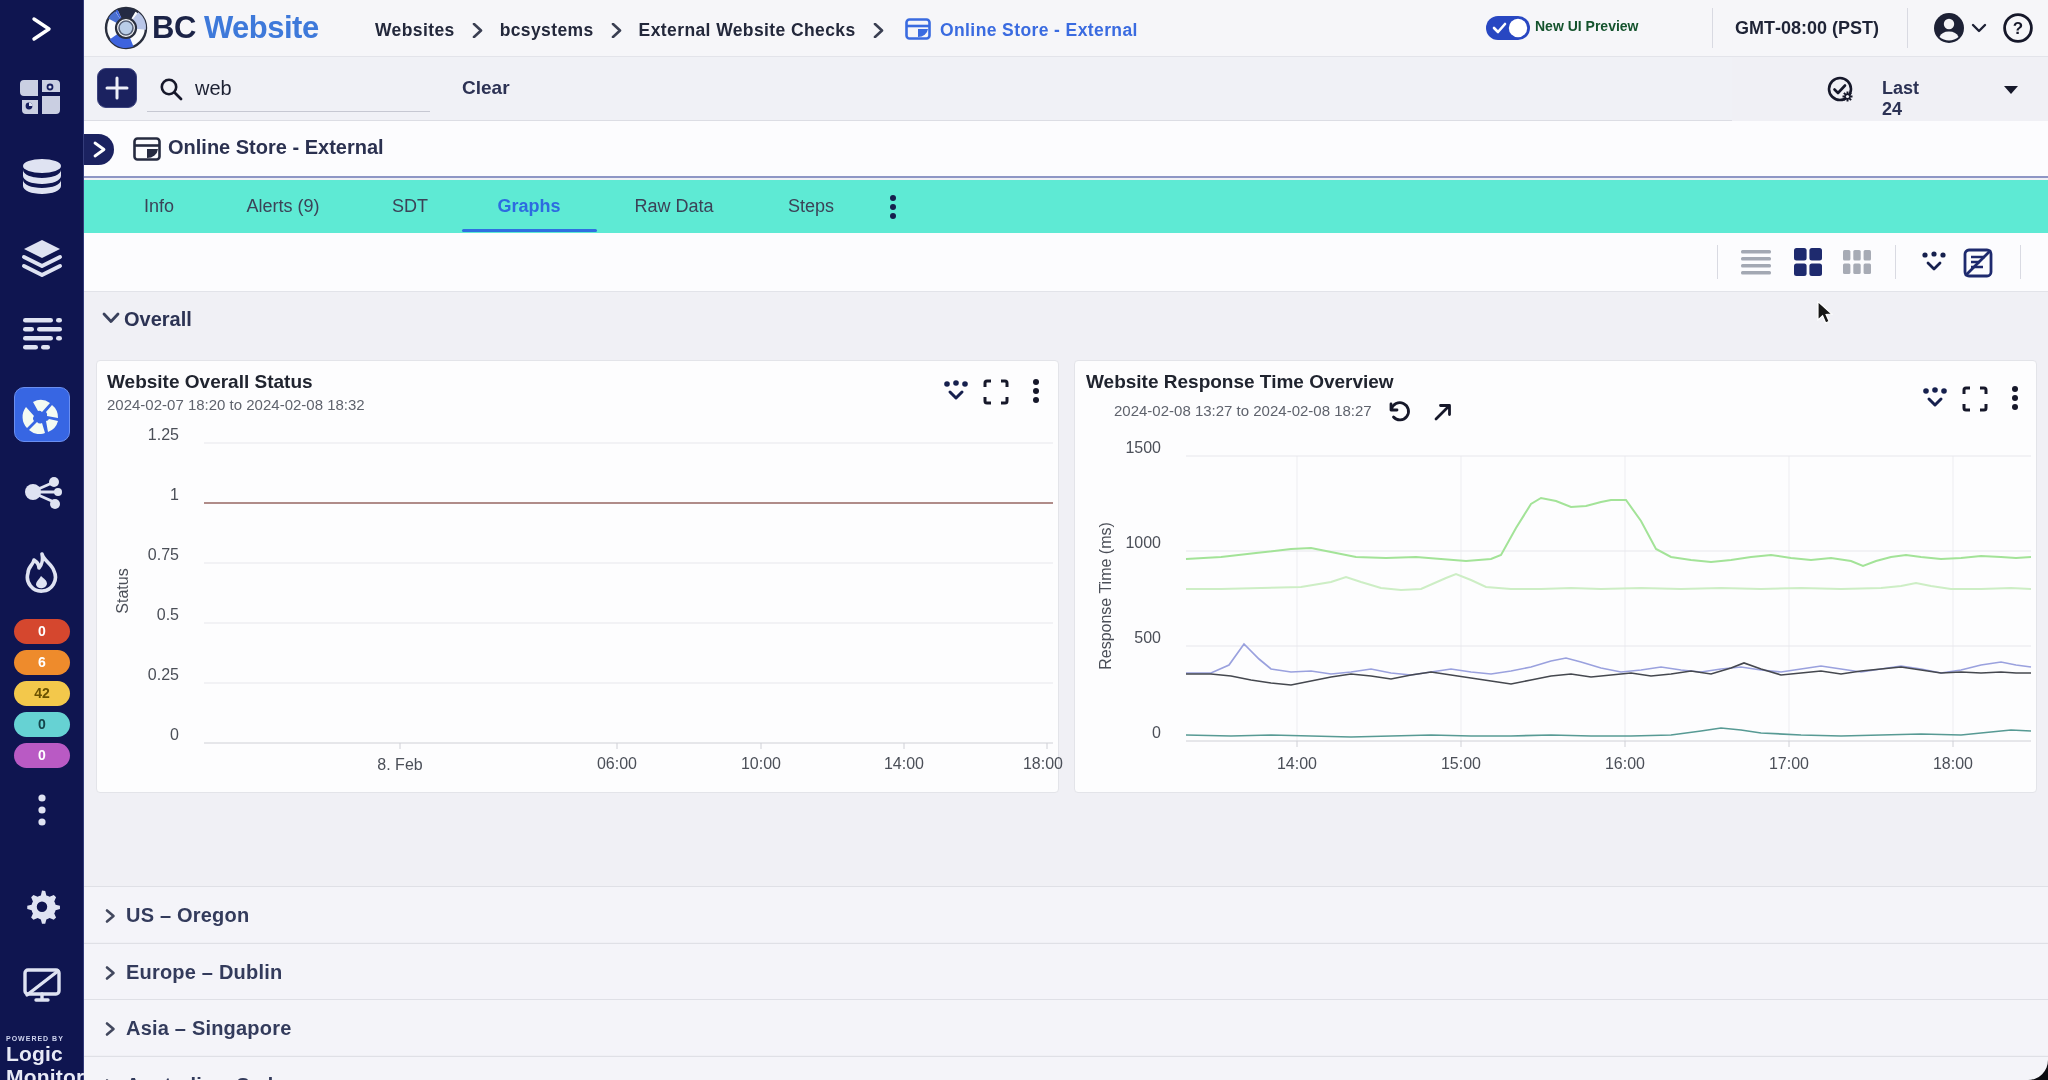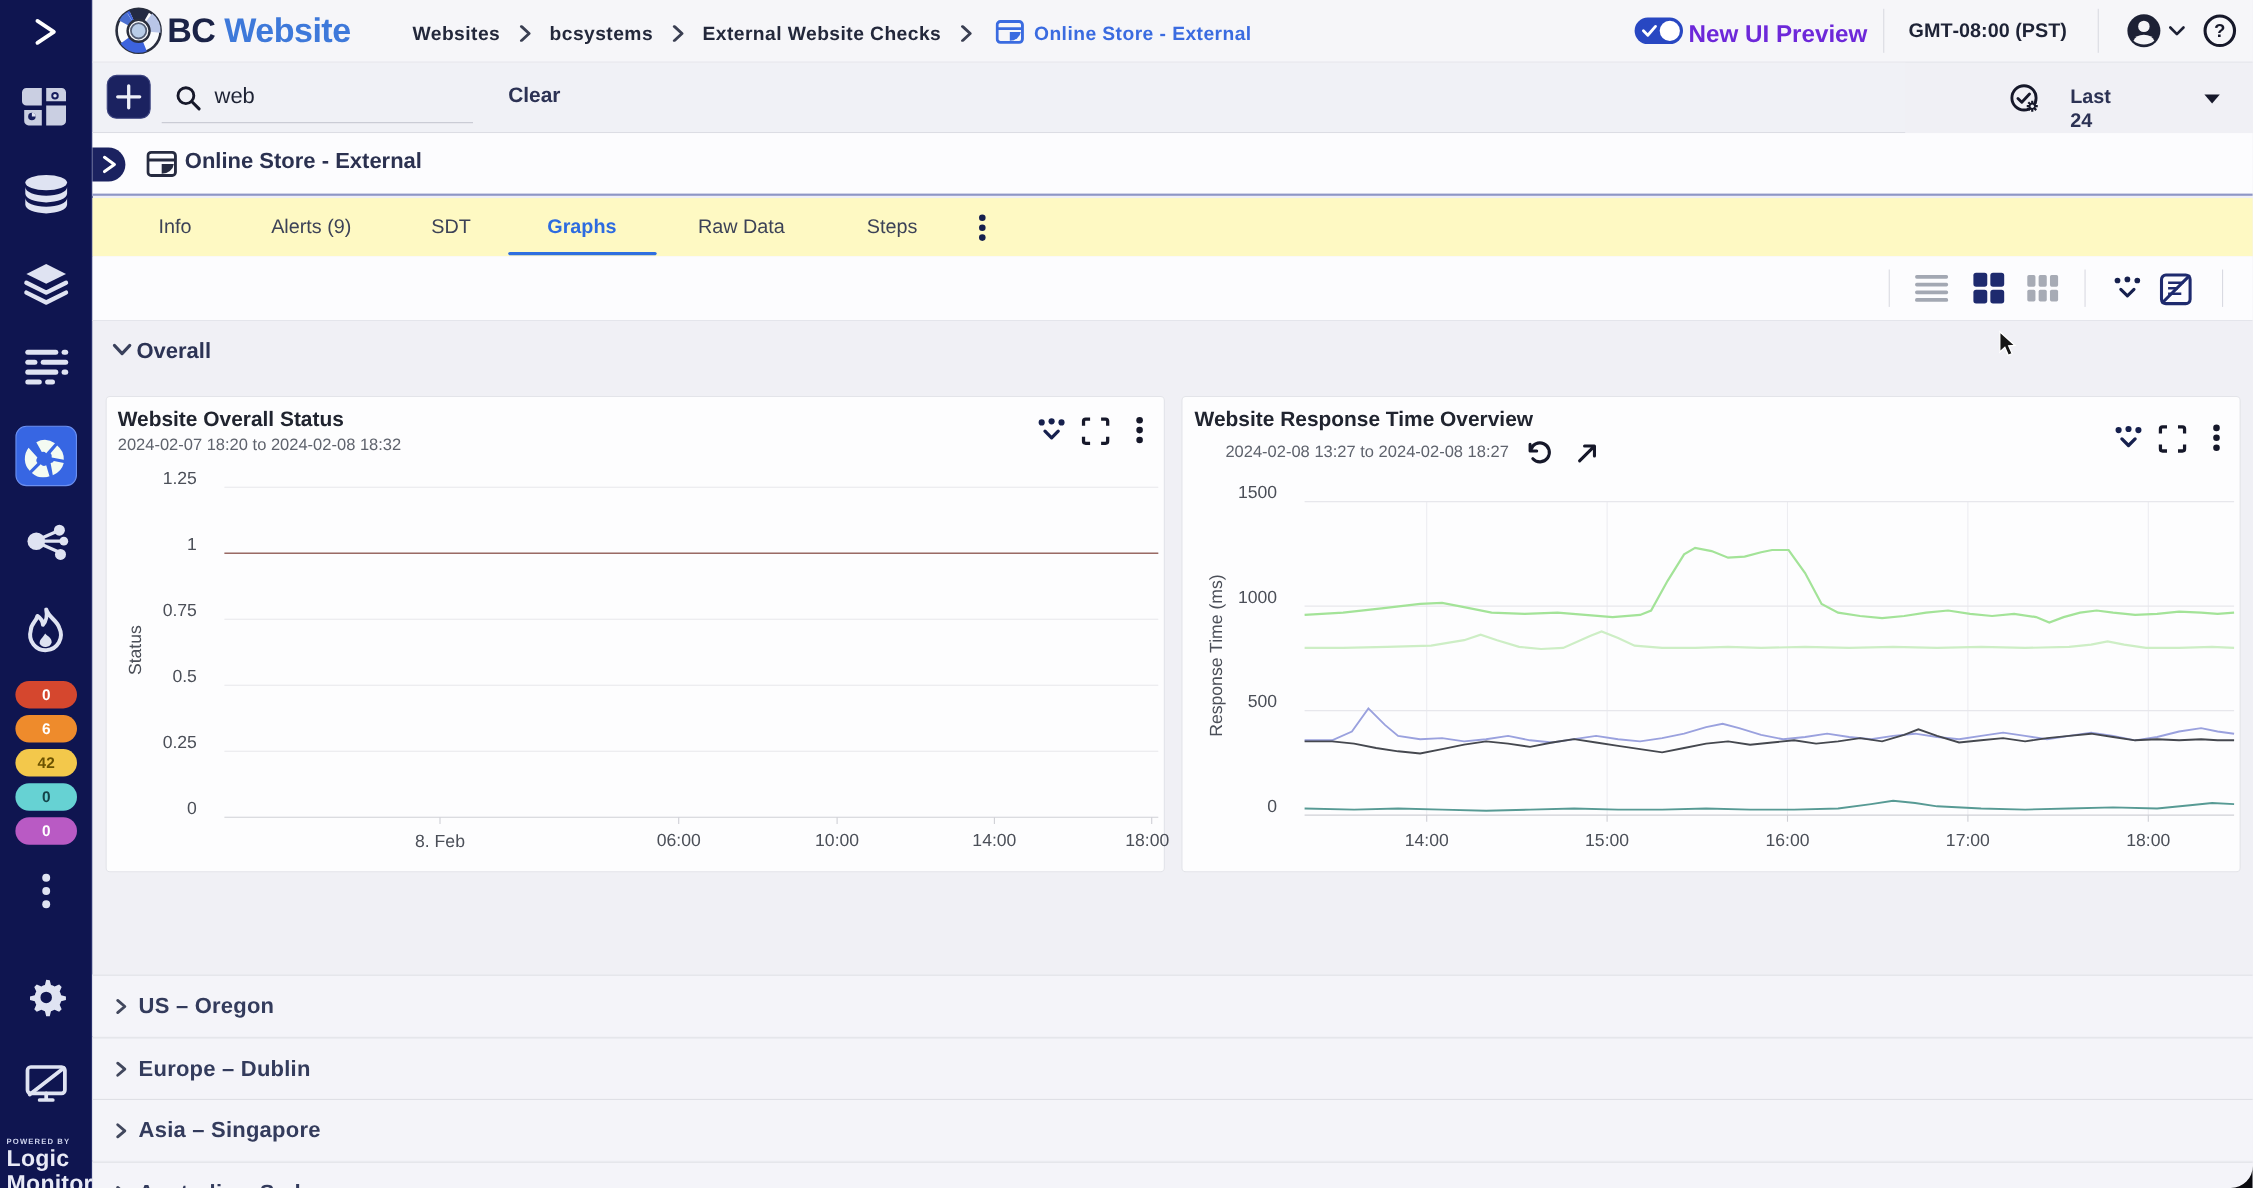--- a/index.html
+++ b/index.html
@@ -12,21 +12,21 @@
 .sic { position:absolute; left:0; width:84px; text-align:center; }
 .badge { position:absolute; left:14px; width:56px; height:25px; border-radius:13px; text-align:center; font-size:14px; font-weight:bold; line-height:25px; }
 #pwr { position:absolute; left:6px; bottom:-8px; color:#e8eaf6; }
 #pwr .p1 { font-size:7px; font-weight:bold; letter-spacing:1px; color:#cfd4ee; }
 #pwr .p2 { font-size:21px; font-weight:bold; line-height:23px; letter-spacing:0.2px; }
 
 
 #topbar { position:absolute; left:84px; top:0; width:1964px; height:57px; background:#f6f6f9; border-bottom:1px solid #e3e4ea; }
 #searchrow { position:absolute; left:84px; top:57px; width:1648px; height:64px; background:#f0f1f6; border-bottom:1px solid #dcdde4; }
 #entityrow { position:absolute; left:84px; top:121px; width:1964px; height:57px; background:#fcfcfe; border-bottom:2px solid #8e96c5; }
-#tabsrow { position:absolute; left:84px; top:180px; width:1964px; height:53px; background:#fef9c3; }
+#tabsrow { position:absolute; left:84px; top:180px; width:1964px; height:53px; background:#5eead4; }
 #toolbar { position:absolute; left:84px; top:233px; width:1964px; height:59px; background:#fcfcfe; border-bottom:1px solid #e2e3e9; }
 
 .bc { font-size:17.5px; font-weight:bold; color:#23283b; letter-spacing:0.4px; }
 .blue { color:#3a6be0; }
 
 
 #content { position:absolute; left:84px; top:292px; width:1964px; height:788px; background:#f0f0f5; }
 .card { position:absolute; background:#fdfdfe; border:1px solid #e3e4e9; border-radius:4px; }
 .ctitle { font-size:19px; font-weight:bold; color:#20242f; }
 .csub { font-size:15px; color:#5f636d; }
@@ -160,21 +160,21 @@
           <path d="M13 19 a10 9 0 0 0 10 -8 h-10 z" fill="#3a6be0"></path>
         </svg>
       <span class="bc blue" style="margin-left:5px;">Online Store - External</span>
     </div>
 
     <div class="abs" style="left:1402px; top:16px; width:44px; height:24px; background:#2847c2; border-radius:12px;"></div>
     <svg class="abs" style="left:1402px; top:16px" width="44" height="24" viewBox="0 0 44 24">
         <path d="M8 12 l4 4 7 -8" fill="none" stroke="#fff" stroke-width="2.6" stroke-linecap="round" stroke-linejoin="round"></path>
         <circle cx="32" cy="12" r="9.2" fill="#fff"></circle>
       </svg>
-    <div class="abs" style="left:1451px; top:18px; font-size:22px; font-weight:bold; color:#6d28d9;">New UI Preview</div>
+    <div class="abs" style="left:1451px; top:18px; font-size:14px; font-weight:bold; color:#14532d;">New UI Preview</div>
     <div class="abs" style="left:1628px; top:8px; width:1px; height:40px; background:#d9dae2;"></div>
     <div class="abs" style="left:1651px; top:18px; font-size:18px; font-weight:bold; color:#1e2336;">GMT‑08:00 (PST)</div>
     <div class="abs" style="left:1823px; top:8px; width:1px; height:40px; background:#d9dae2;"></div>
 
     <svg class="abs" style="left:1848px; top:11px" width="34" height="34" viewBox="0 0 34 34">
       <circle cx="17" cy="17" r="15" fill="#1d2135"></circle>
       <circle cx="17" cy="13" r="5.2" fill="#f4f4f7"></circle>
       <path d="M7.5 26 a10 8 0 0 1 19 0 a15 15 0 0 1 -19 0 z" fill="#f4f4f7"></path>
     </svg>
     <svg class="abs" style="left:1887px; top:23px" width="16" height="10" viewBox="0 0 16 10">

